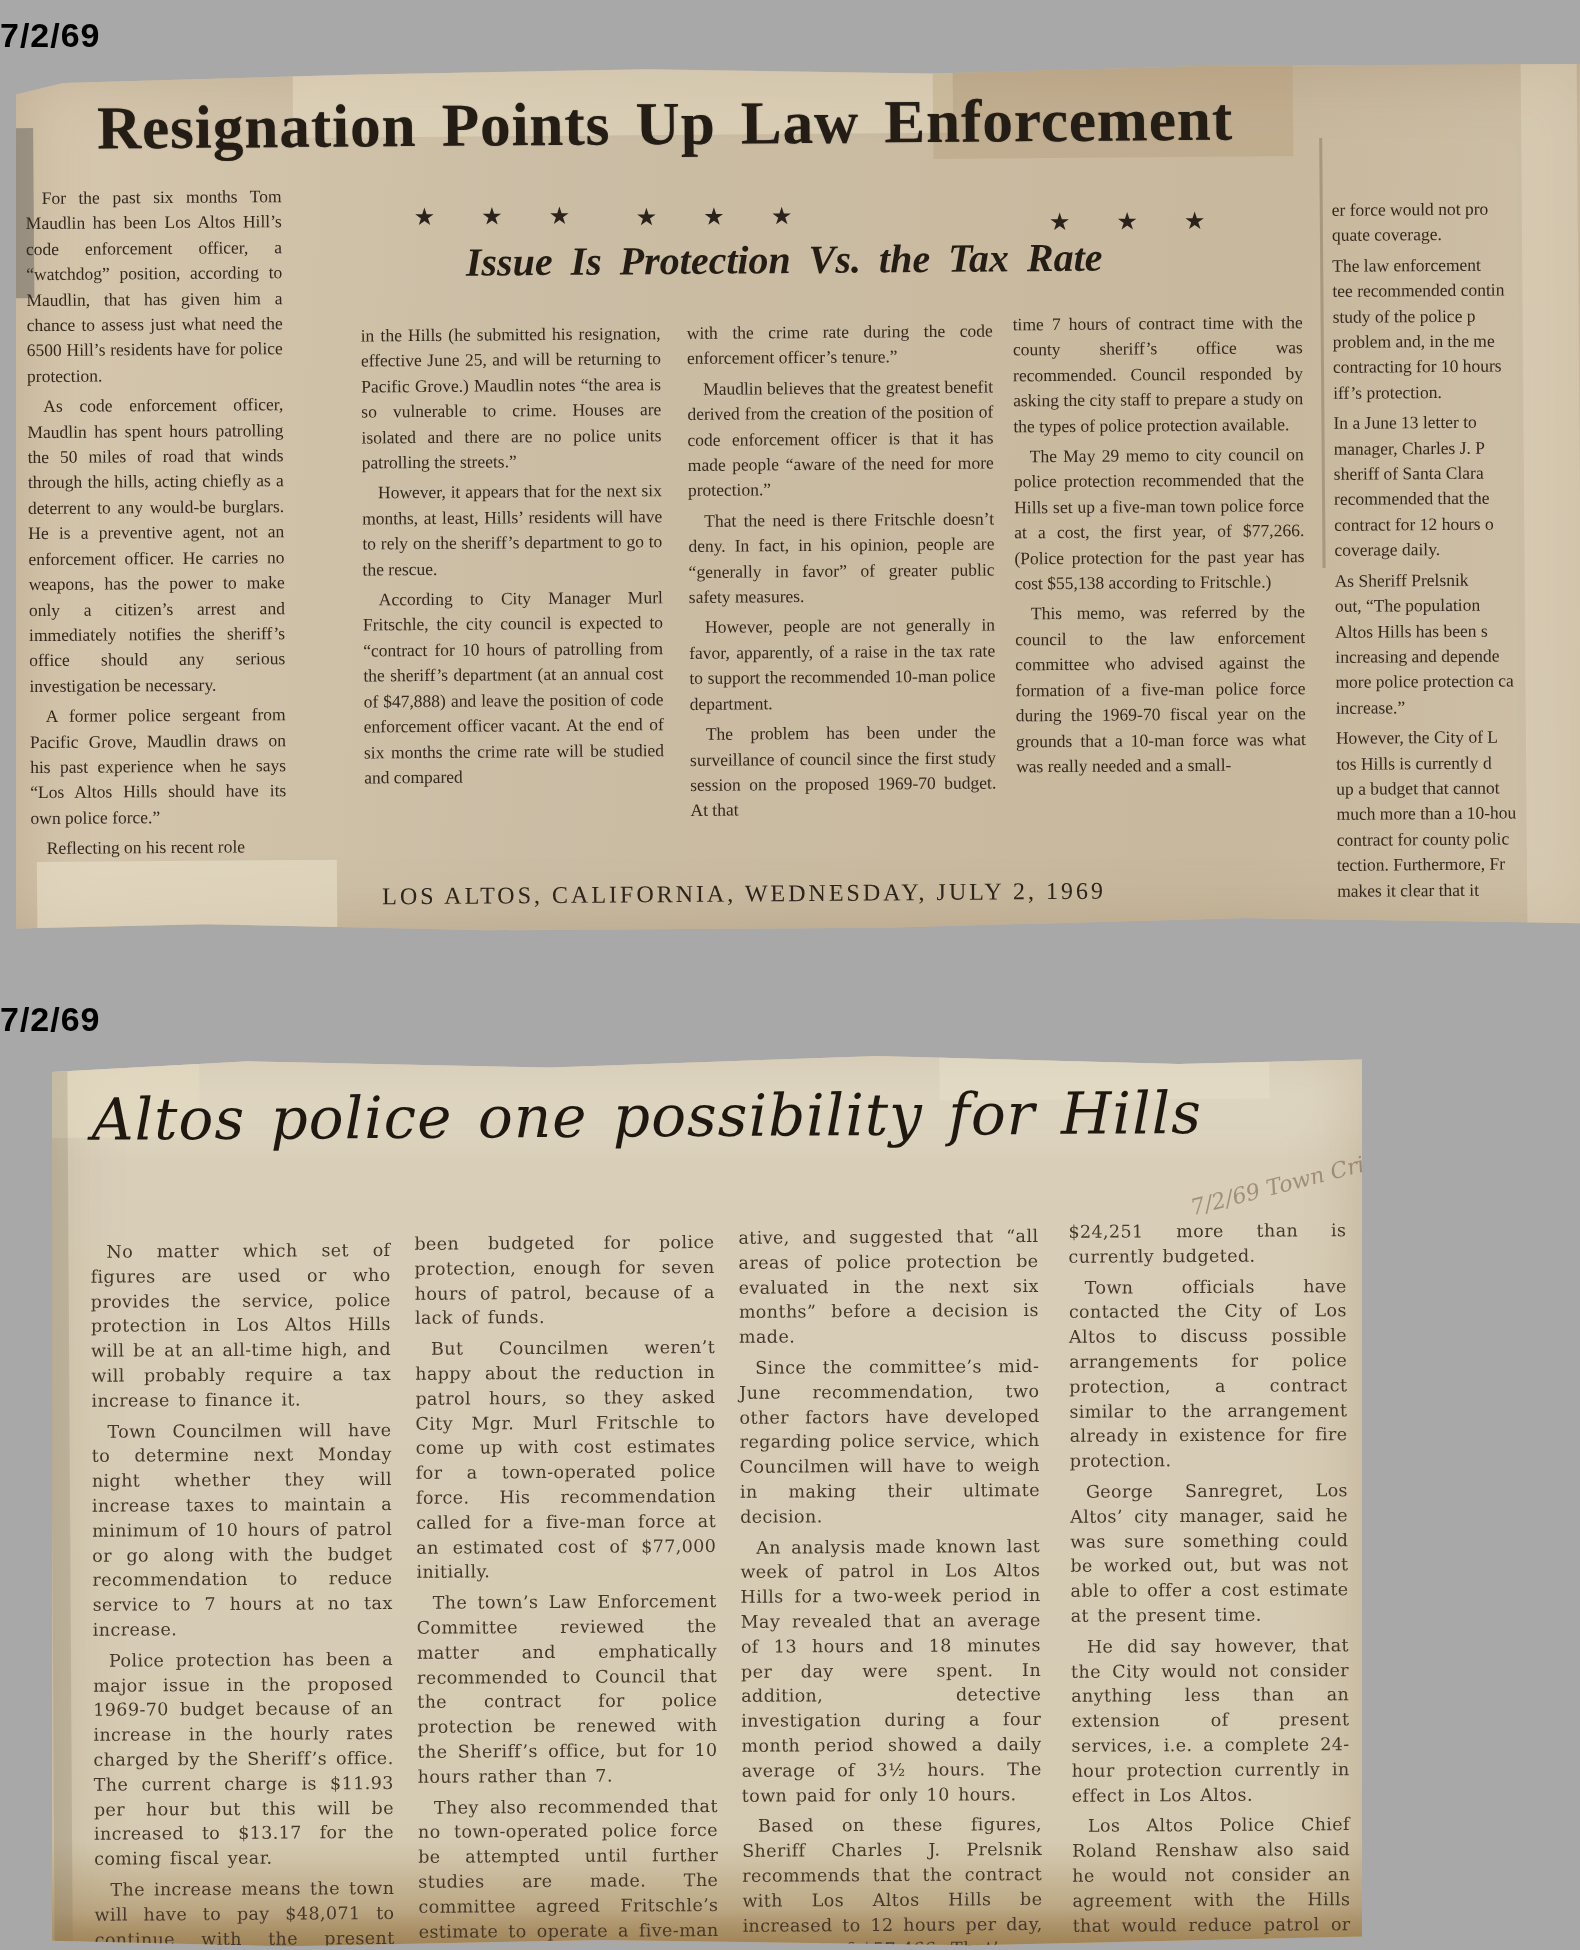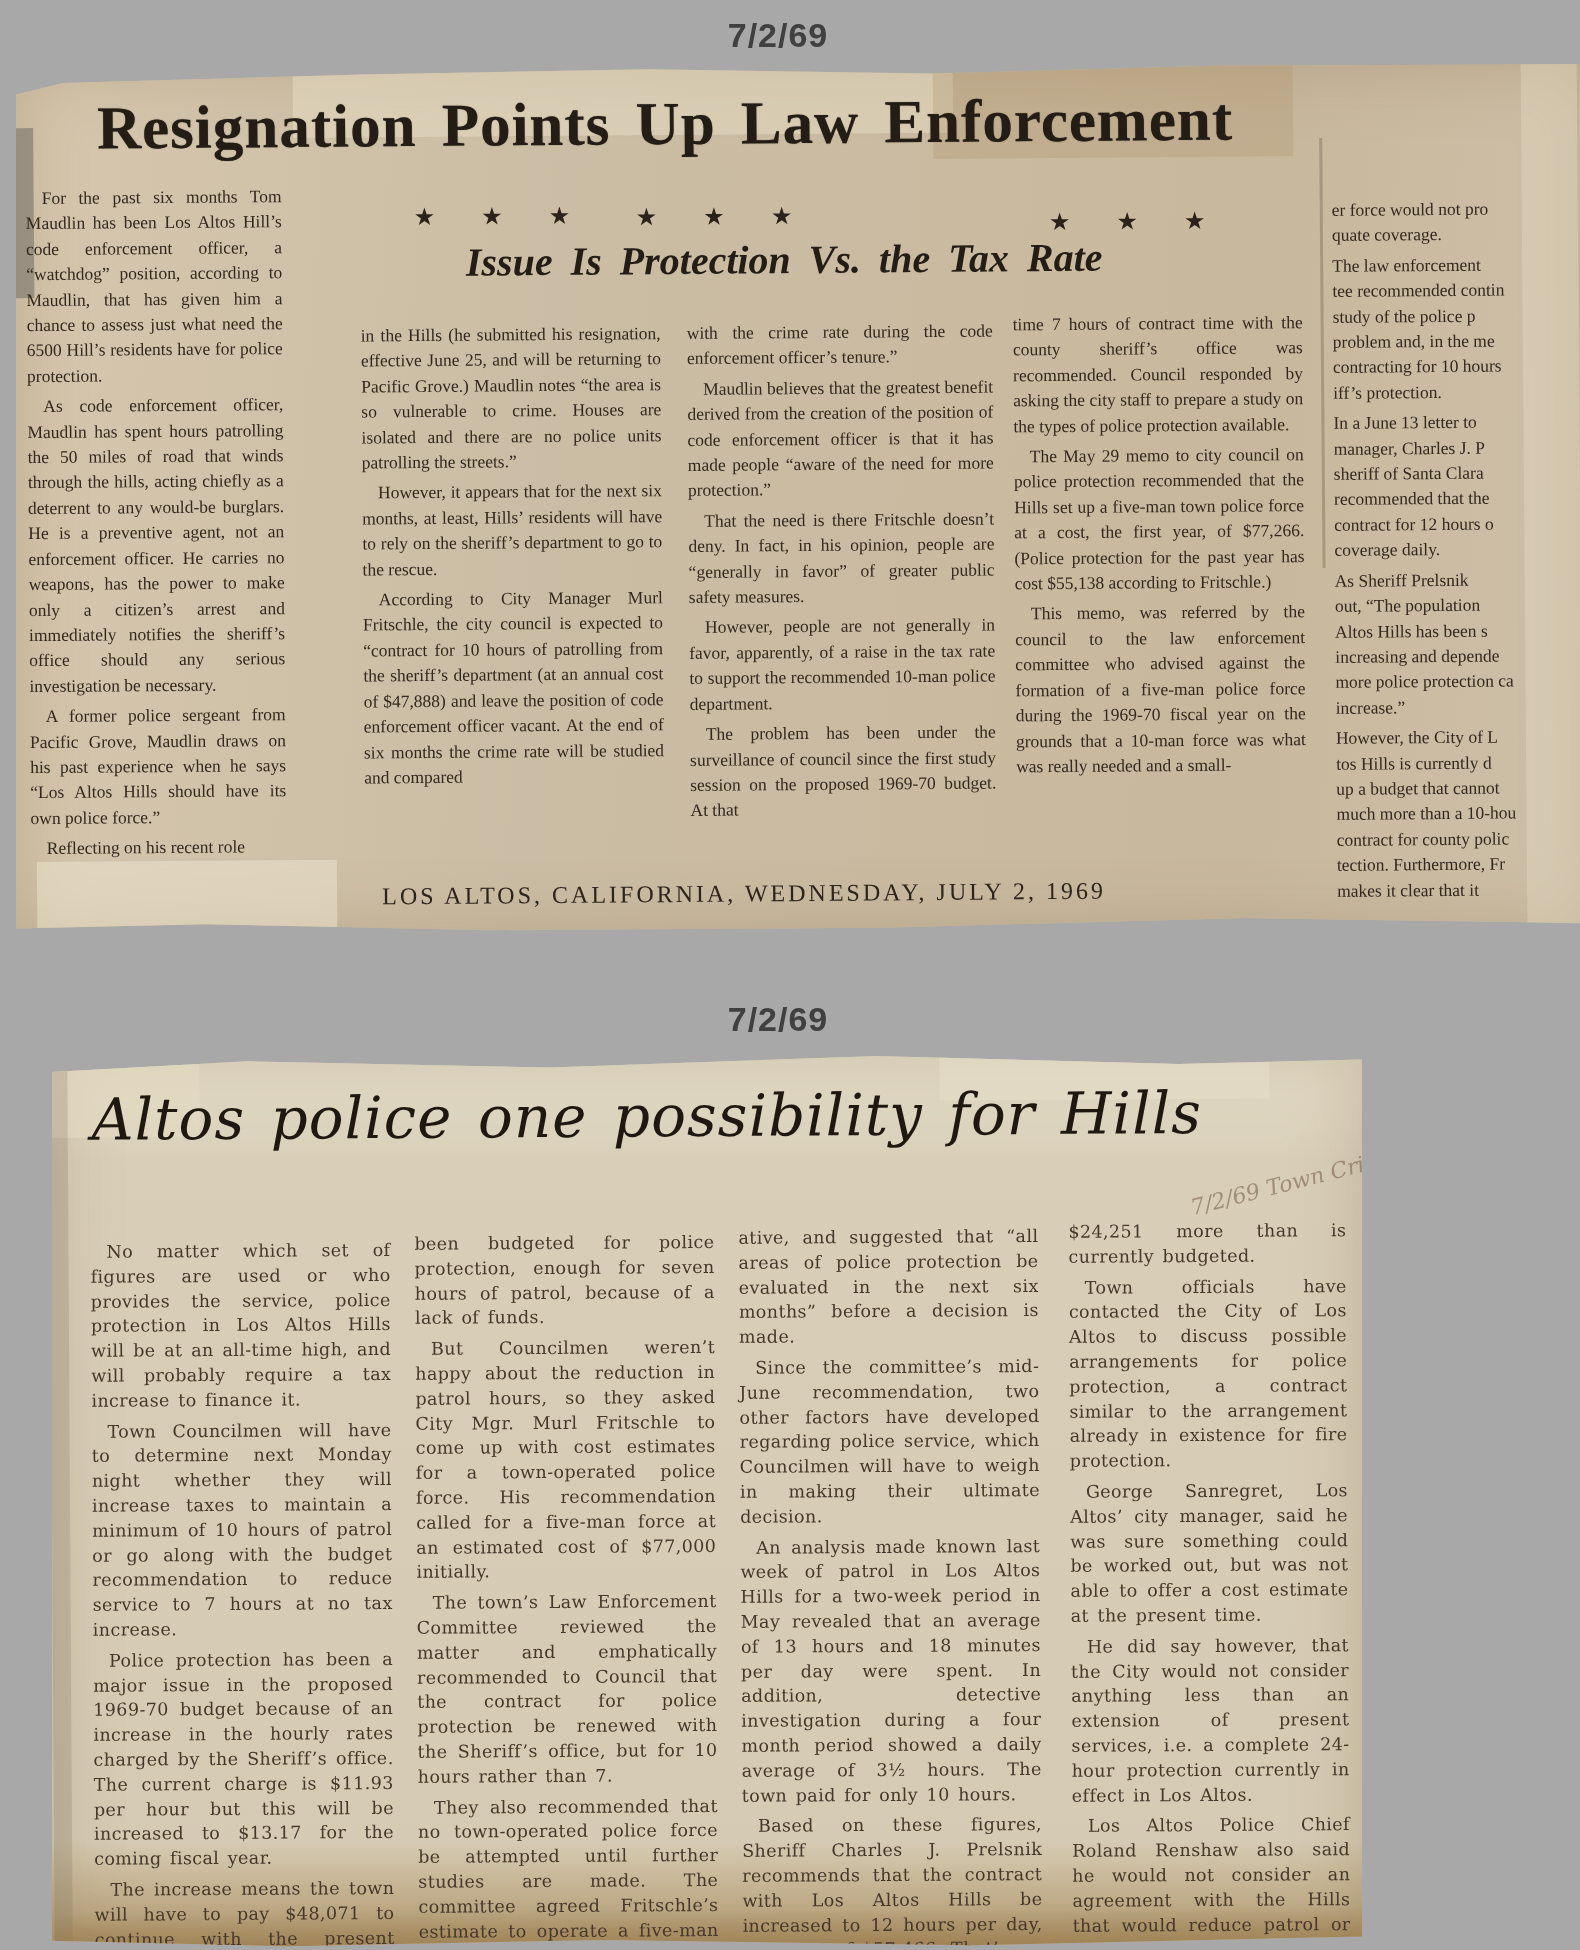--- a/index.html
+++ b/index.html
@@ -2,22 +2,22 @@
 <html><head>
 <meta charset="utf-8">
 <style>
   html,body{margin:0;padding:0;}
   body{
     width:1580px;height:1950px;position:relative;overflow:hidden;
     background:#a8a8a8;
     font-family:"Liberation Serif",serif;
   }
   .date-label{
-    position:absolute;left:15px;width:1526px;text-align:center;
-    font:700 34px "Liberation Sans",sans-serif;color:#404040;
+    position:absolute;left:0;width:1526px;text-align:left;
+    font:700 34px "Liberation Sans",sans-serif;color:#000000;
     letter-spacing:1px;
   }
   #label1{top:16px;}
   #label2{top:1000px;}
   .paper{position:absolute;box-shadow:0 3px 10px rgba(0,0,0,.4), inset 0 0 70px rgba(125,98,60,.28);}
   #clip1{
     left:16px;top:64px;width:1576px;height:868px;
     background-color:#cbbda5;
     background-image:
       linear-gradient(94deg, rgba(214,199,174,.95), rgba(203,189,164,.55) 34%, rgba(199,183,156,.85) 78%, rgba(206,192,168,.9));

